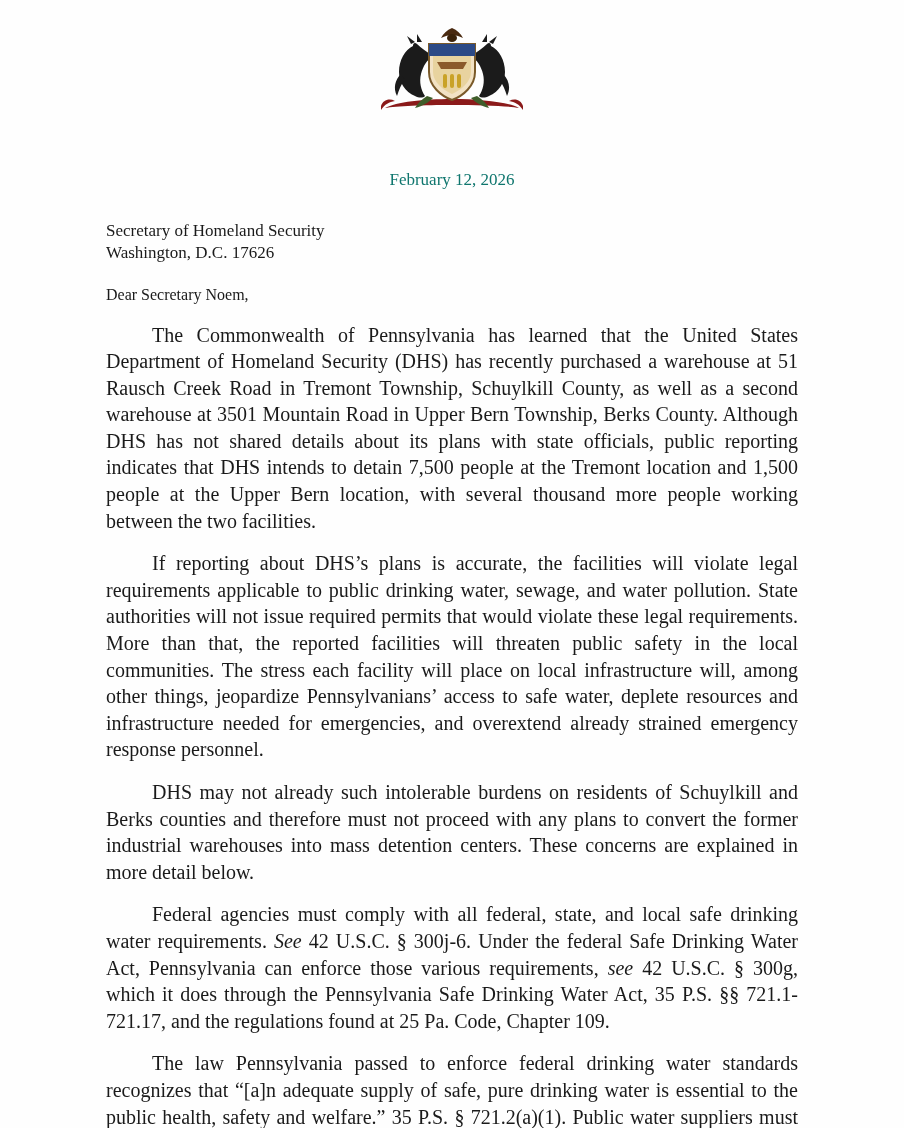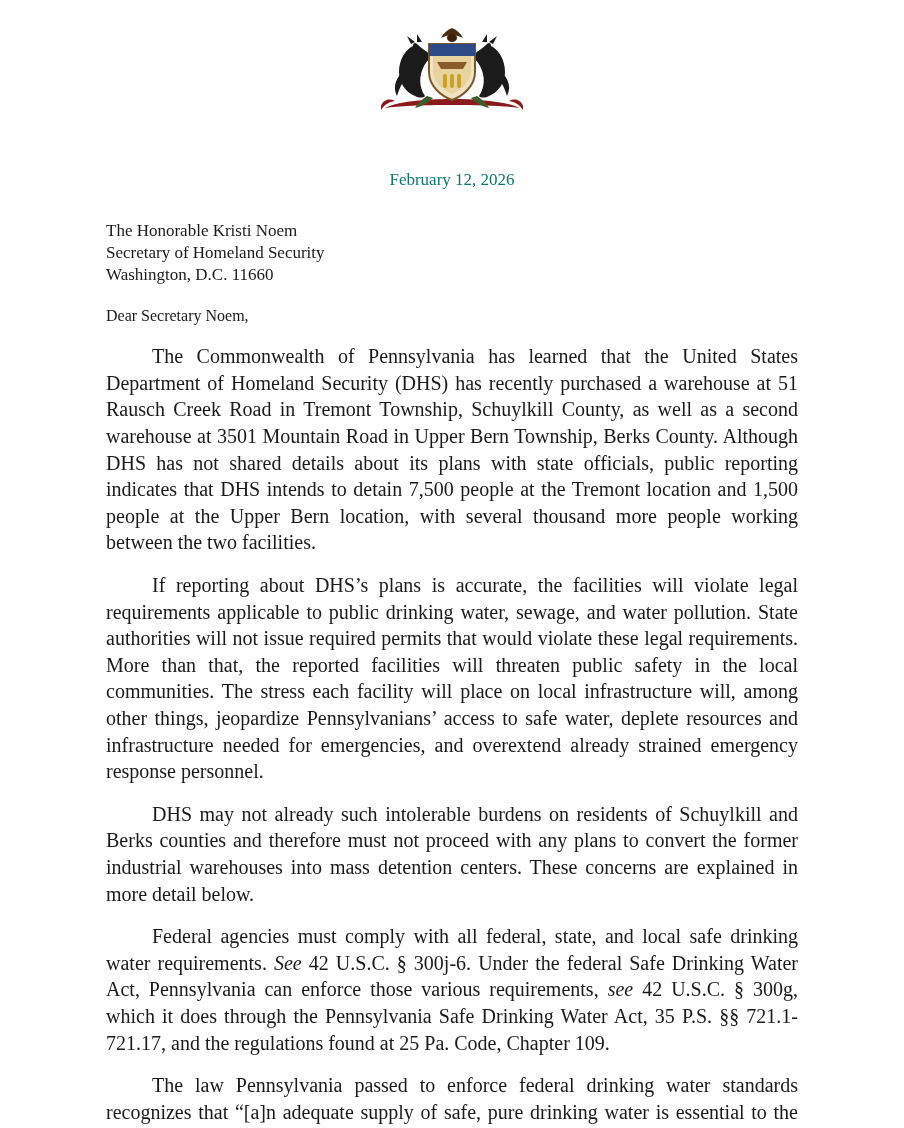--- a/index.html
+++ b/index.html
@@ -124,23 +124,22 @@
         <path d="M60 74 C54 78, 50 82, 48 86 C56 84, 62 80, 66 76 Z" fill="#3f5d2a"></path>
         <path d="M110 74 C116 78, 120 82, 122 86 C114 84, 108 80, 104 76 Z" fill="#3f5d2a"></path>
       </svg>
     </div>
   </div>
 
 
   <div class="date-line">February 12, 2026</div>
 
   <div class="addressee">
-    <div>The Honorable Kristi Noem</div>
     <div>Secretary of Homeland Security</div>
-    <div>Washington, D.C. 11660</div>
+    <div>Washington, D.C. 17626</div>
   </div>
 
   <div class="salutation">Dear Secretary Noem,</div>
 
   <p class="body-par first">The Commonwealth of Pennsylvania has learned that the United States Department of Homeland Security (DHS) has recently purchased a warehouse at 51 Rausch Creek Road in Tremont Township, Schuylkill County, as well as a second warehouse at 3501 Mountain Road in Upper Bern Township, Berks County. Although DHS has not shared details about its plans with state officials, public reporting indicates that DHS intends to detain 7,500 people at the Tremont location and 1,500 people at the Upper Bern location, with several thousand more people working between the two facilities.</p>
 
   <p class="body-par">If reporting about DHS’s plans is accurate, the facilities will violate legal requirements applicable to public drinking water, sewage, and water pollution. State authorities will not issue required permits that would violate these legal requirements. More than that, the reported facilities will threaten public safety in the local communities. The stress each facility will place on local infrastructure will, among other things, jeopardize Pennsylvanians’ access to safe water, deplete resources and infrastructure needed for emergencies, and overextend already strained emergency response personnel.</p>
 
   <p class="body-par">DHS may not already such intolerable burdens on residents of Schuylkill and Berks counties and therefore must not proceed with any plans to convert the former industrial warehouses into mass detention centers. These concerns are explained in more detail below.</p>
 

